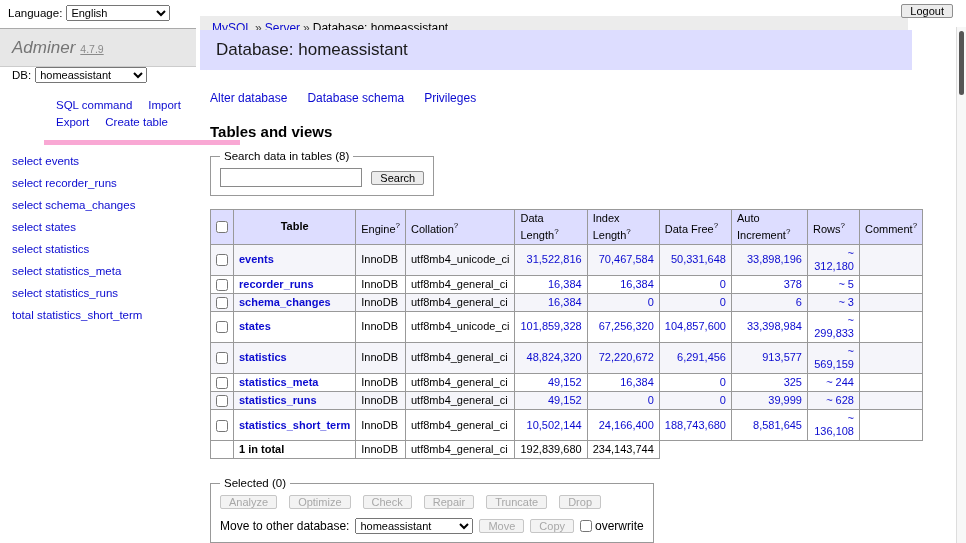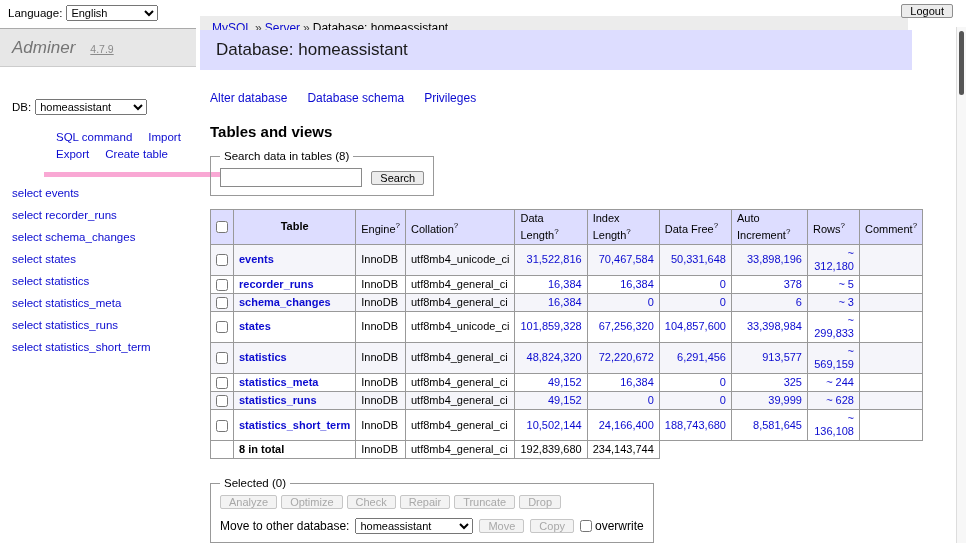--- a/index.html
+++ b/index.html
@@ -8,21 +8,21 @@
     font-family: "Liberation Sans", sans-serif;
     font-size: 12px;
     color: #000;
   }
   .screen { position: relative; width: 966px; height: 543px; overflow: hidden; background: #fff; }
 
   a { color: #0b0bd0; text-decoration: none; }
 
   
   .lang-row { position: absolute; top: 5px; left: 8px; font-size: 11.5px; }
-  .lang-row select { font-size: 11px; width: 92px; margin-left: 4px; }
+  .lang-row select { font-size: 11px; width: 104px; margin-left: 4px; }
   .breadcrumb {
     position: absolute; left: 200px; top: 16px; width: 708px; height: 32px;
     background: #ececec; font-size: 12px; line-height: 25px; padding: 0 12px;
     white-space: nowrap;
   }
   .breadcrumb .sep { color: #444; margin: 0 3px; }
   .logout-btn { position: absolute; top: 4px; right: 13px; }
 
   button {
     font-family: "Liberation Sans", sans-serif; font-size: 11px;
@@ -32,22 +32,22 @@
   button:disabled { color: #a8a8a8; border-color: #c6c6c6; background: #f3f3f3; }
 
   
   .scrollbar { position: absolute; top: 27px; right: 0; width: 10px; height: 516px; background: #f7f7f7; border-left: 1px solid #ddd; }
   .scroll-thumb { position: absolute; top: 4px; left: 2px; width: 5px; height: 64px; background: #555; border-radius: 3px; }
 
   
   .sidebar { position: absolute; left: 0; top: 28px; width: 196px; font-size: 11.5px; }
   .sidebar-h1 { background: #e7e7e7; border-top: 1px solid #aaa; border-bottom: 1px solid #ccc; padding: 9px 12px 8px; }
   .app-name { font-style: italic; color: #757575; font-size: 17px; }
-  .version { color: #8a8a8a; font-size: 10.5px; margin-left: 15px; text-decoration: underline; }
-  .db-row { padding: 32px 12px 8px; }
+  .version { color: #8a8a8a; font-size: 10.5px; margin-left: 5px; text-decoration: underline; }
+  .db-row { padding: 0 12px 8px; }
   .db-row select { font-size: 11px; width: 112px; margin-left: 4px; }
   .sidebar-links { padding: 8px 12px 12px; border-bottom: 5px solid #f9a8d4; display: flex; flex-wrap: wrap; gap: 5px 16px; width: 196px; margin-left: 44px; }
   .table-list { padding: 10px 12px; display: flex; flex-direction: column; gap: 10px; }
 
   
   .main { position: absolute; left: 200px; top: 30px; width: 712px; }
   .h2band { background: #ddf; padding: 10px 16px; font-size: 17px; font-weight: normal; color: #1a1a1a; }
   .actions { margin: 21px 0 0 10px; display: flex; gap: 20px; font-size: 12px; }
   .h3 { margin: 18px 0 0 10px; font-size: 15px; font-weight: bold; }
 
@@ -71,21 +71,21 @@
   th.c-collation { min-width: 96px; }
   th.c-data-length { min-width: 68px; }
   th.c-index-length { min-width: 70px; }
   th.c-data-free { min-width: 60px; }
   th.c-auto-increment { min-width: 76px; }
   th.c-rows { min-width: 52px; }
   th.c-comment { min-width: 52px; }
   .total-label { font-weight: bold; }
 
   .sel-fieldset { margin-top: 18px; }
-  .sel-buttons { display: flex; gap: 4px; }
+  .sel-buttons { display: flex; gap: 12px; }
   .move-row { margin-top: 9px; display: flex; align-items: center; gap: 6px; font-size: 12px; }
   .move-row select { font-size: 11px; width: 118px; }
   .move-row label { display: flex; align-items: center; gap: 3px; }
 </style>
 </head>
 <body>
 
 <div class="screen">
 
   <div class="lang-row">
@@ -112,21 +112,21 @@
         <a href="#">Create table</a>
       </div>
     <div class="table-list">
         <a href="#">select events</a>
         <a href="#">select recorder_runs</a>
         <a href="#">select schema_changes</a>
         <a href="#">select states</a>
         <a href="#">select statistics</a>
         <a href="#">select statistics_meta</a>
         <a href="#">select statistics_runs</a>
-        <a href="#">select statistics_short_term</a>
+        <a href="#">total statistics_short_term</a>
       </div>
   </div>
 
   <div class="main">
     <div class="h2band">Database: homeassistant</div>
 
     <div class="actions">
         <a href="#">Alter database</a>
         <a href="#">Database schema</a>
         <a href="#">Privileges</a>
@@ -249,21 +249,21 @@
             <td>utf8mb4_general_ci</td>
             <td class="num"><a href="#">10,502,144</a></td>
             <td class="num"><a href="#">24,166,400</a></td>
             <td class="num"><a href="#">188,743,680</a></td>
             <td class="num"><a href="#">8,581,645</a></td>
             <td class="num"><a href="#">~ 136,108</a></td>
             <td></td>
           </tr>
           <tr class="total-row">
             <td class="c-check"></td>
-            <td class="total-label">8 in total</td>
+            <td class="total-label">1 in total</td>
             <td class="">InnoDB</td>
             <td class="">utf8mb4_general_ci</td>
             <td class="num">192,839,680</td>
             <td class="num">234,143,744</td>
           </tr>
         </tbody>
     </table>
 
     <fieldset class="sel-fieldset">
       <legend>Selected (0)</legend>

